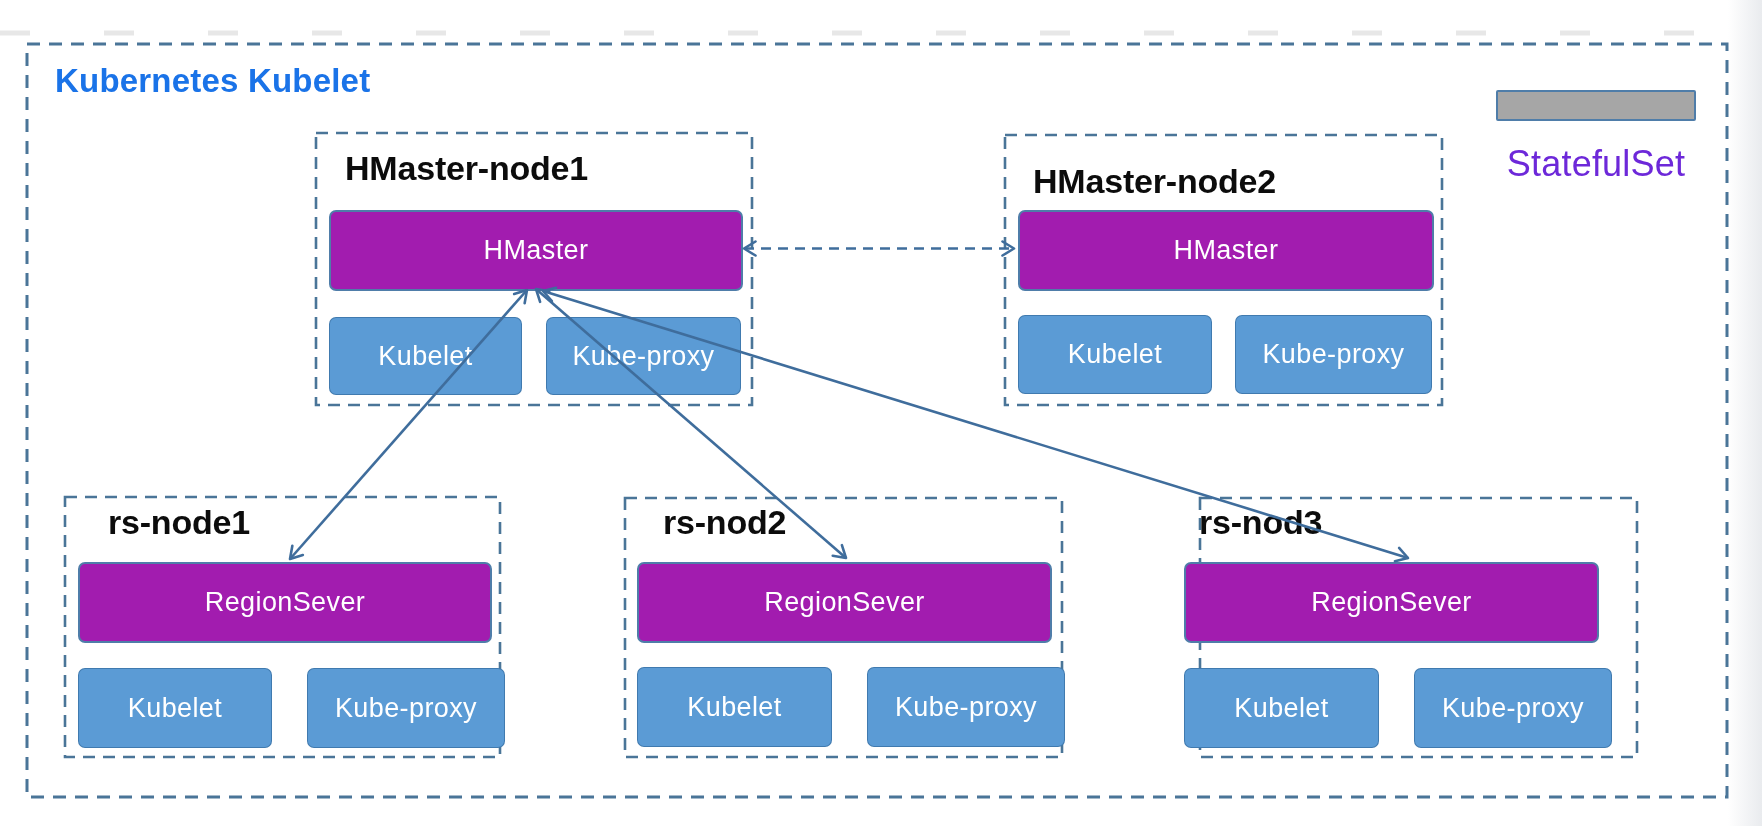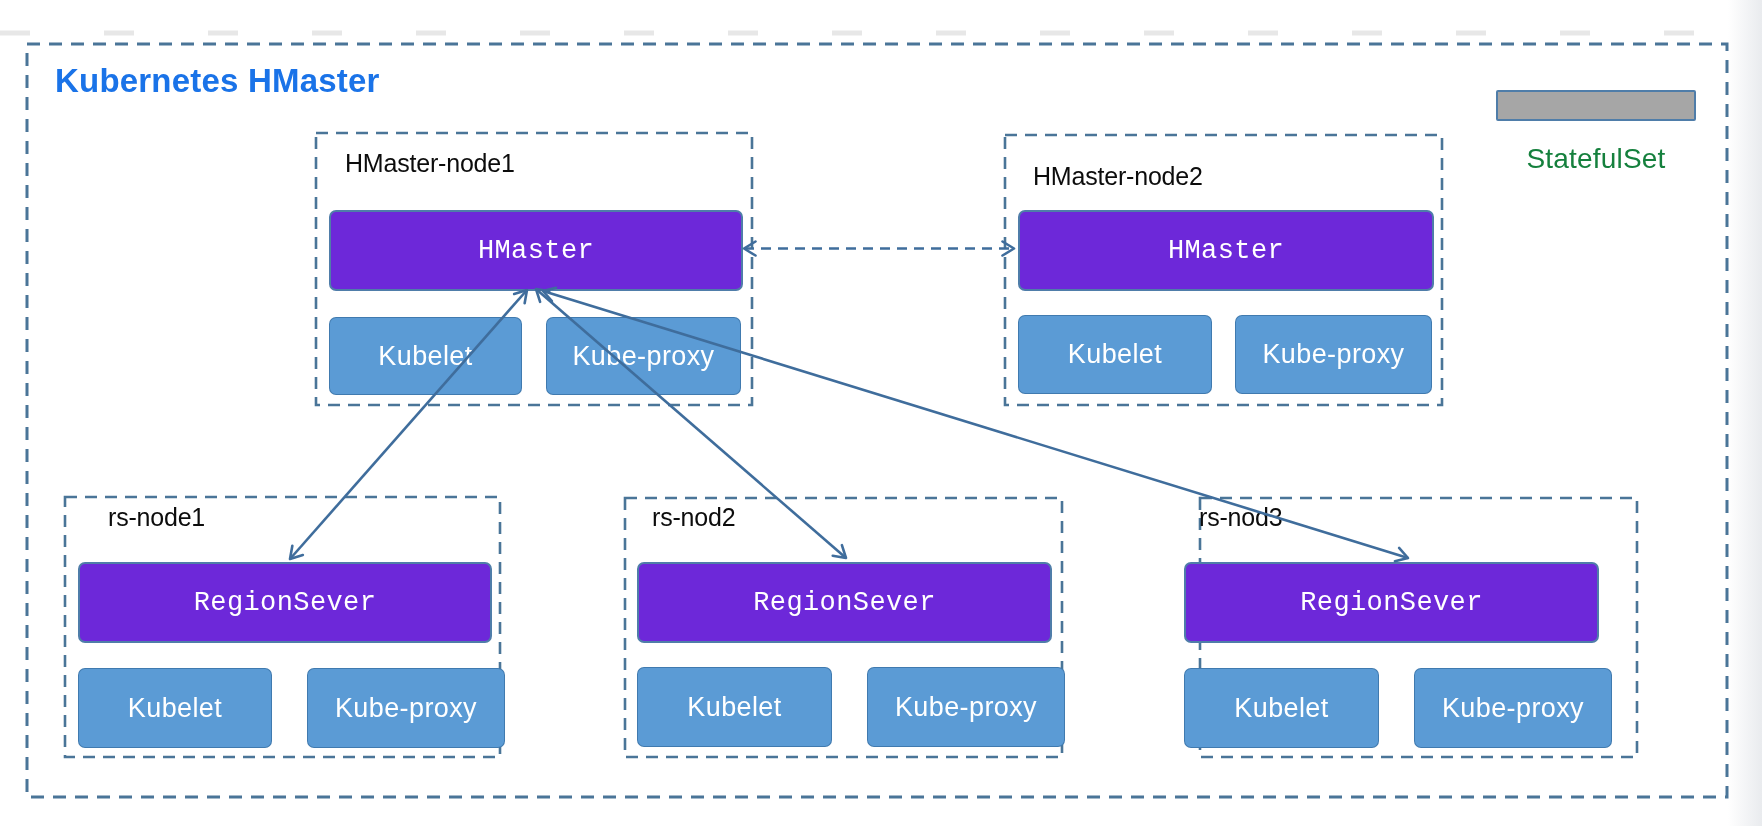--- a/index.html
+++ b/index.html
@@ -13,47 +13,46 @@
   svg.layer{position:absolute;left:0;top:0;width:1762px;height:826px;}
   #arrow-layer{pointer-events:none;}
   .diagram-title{
     position:absolute;left:55px;top:62px;
     font-size:33px;font-weight:600;color:#1a73e8;letter-spacing:0.2px;
     white-space:nowrap;
   }
   .node{position:absolute;}
   .node-title{
     position:absolute;
-    font-size:25px;font-weight:400;color:#0c0c0c;
+    font-size:34px;font-weight:700;color:#0c0c0c;
     letter-spacing:-0.2px;white-space:nowrap;
   }
   .box{
     position:absolute;
     display:flex;align-items:center;justify-content:center;
     border-radius:7px;
     color:#ffffff;font-size:27px;font-weight:400;letter-spacing:0.4px;
     white-space:nowrap;
   }
   .box.gray{
-    background:#6d28d9;
+    background:#a21caf;
     border:2px solid #4f7da9;
-    font-family:Liberation Mono, monospace;
   }
   .box.blue{
     background:#5b9bd5;
     border:1.5px solid rgba(42,94,143,0.55);
   }
   .legend{position:absolute;left:1473px;top:90px;width:246px;text-align:center;}
   .legend-swatch{
     width:196px;height:27px;margin:0 auto;
     background:#a6a6a6;border:2px solid #4f7da9;border-radius:2px;
   }
   .legend-label{
     margin-top:22px;
-    font-size:28px;color:#15803d;font-weight:400;letter-spacing:0.2px;
+    font-size:36px;color:#6d28d9;font-weight:400;letter-spacing:0.2px;
   }
   .edge-shade{
     position:absolute;right:0;top:0;width:34px;height:826px;
     background:linear-gradient(to right, rgba(234,236,239,0), #e9ebee);
   }
 </style>
 </head>
 <body>
 
 <div id="canvas">
@@ -61,21 +60,21 @@
   <svg class="layer">
     <line x1="0" y1="33" x2="1762" y2="33" stroke="#e3e3e3" stroke-width="5" stroke-dasharray="30 74" opacity="0.85"></line>
     <rect x="27" y="44" width="1700" height="753" fill="none" stroke="#4a7598" stroke-width="3" stroke-dasharray="13 9"></rect>
     <rect x="316" y="133" width="436" height="272" fill="none" stroke="#4a7598" stroke-width="2.6" stroke-dasharray="12 8"></rect>
     <rect x="1005" y="135" width="437" height="270" fill="none" stroke="#4a7598" stroke-width="2.6" stroke-dasharray="12 8"></rect>
     <rect x="65" y="497" width="435" height="260" fill="none" stroke="#4a7598" stroke-width="2.6" stroke-dasharray="12 8"></rect>
     <rect x="625" y="498" width="437" height="259" fill="none" stroke="#4a7598" stroke-width="2.6" stroke-dasharray="12 8"></rect>
     <rect x="1200" y="498" width="437" height="259" fill="none" stroke="#4a7598" stroke-width="2.6" stroke-dasharray="12 8"></rect>
   </svg>
 
-  <div class="diagram-title">Kubernetes HMaster</div>
+  <div class="diagram-title">Kubernetes Kubelet</div>
 
   <div class="legend">
     <div class="legend-swatch"></div>
     <div class="legend-label">StatefulSet</div>
   </div>
 
   <div class="node" style="left:316px;top:133px;width:436px;height:272px">
     <div class="node-title" style="left:29px;top:16px">HMaster-node1</div>
     <div class="box gray" style="left:13px;top:77px;width:410px;height:77px">HMaster</div>
     <div class="box blue" style="left:13px;top:184px;width:191px;height:76px">Kubelet</div>
@@ -90,21 +89,21 @@
   </div>
 
   <div class="node" style="left:65px;top:497px;width:435px;height:260px">
     <div class="node-title" style="left:43px;top:6px">rs-node1</div>
     <div class="box gray" style="left:13px;top:65px;width:410px;height:77px">RegionSever</div>
     <div class="box blue" style="left:13px;top:171px;width:192px;height:78px">Kubelet</div>
     <div class="box blue" style="left:242px;top:171px;width:196px;height:78px">Kube-proxy</div>
   </div>
 
   <div class="node" style="left:625px;top:498px;width:437px;height:259px">
-    <div class="node-title" style="left:27px;top:5px">rs-nod2</div>
+    <div class="node-title" style="left:38px;top:5px">rs-nod2</div>
     <div class="box gray" style="left:12px;top:64px;width:411px;height:77px">RegionSever</div>
     <div class="box blue" style="left:12px;top:169px;width:193px;height:78px">Kubelet</div>
     <div class="box blue" style="left:242px;top:169px;width:196px;height:78px">Kube-proxy</div>
   </div>
 
   <div class="node" style="left:1172px;top:498px;width:437px;height:259px">
     <div class="node-title" style="left:27px;top:5px">rs-nod3</div>
     <div class="box gray" style="left:12px;top:64px;width:411px;height:77px">RegionSever</div>
     <div class="box blue" style="left:12px;top:170px;width:193px;height:78px">Kubelet</div>
     <div class="box blue" style="left:242px;top:170px;width:196px;height:78px">Kube-proxy</div>

